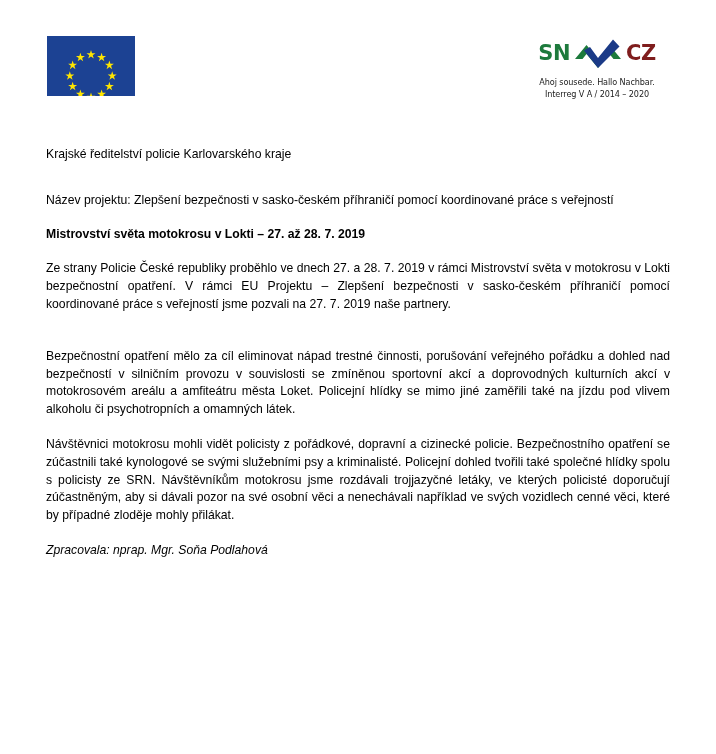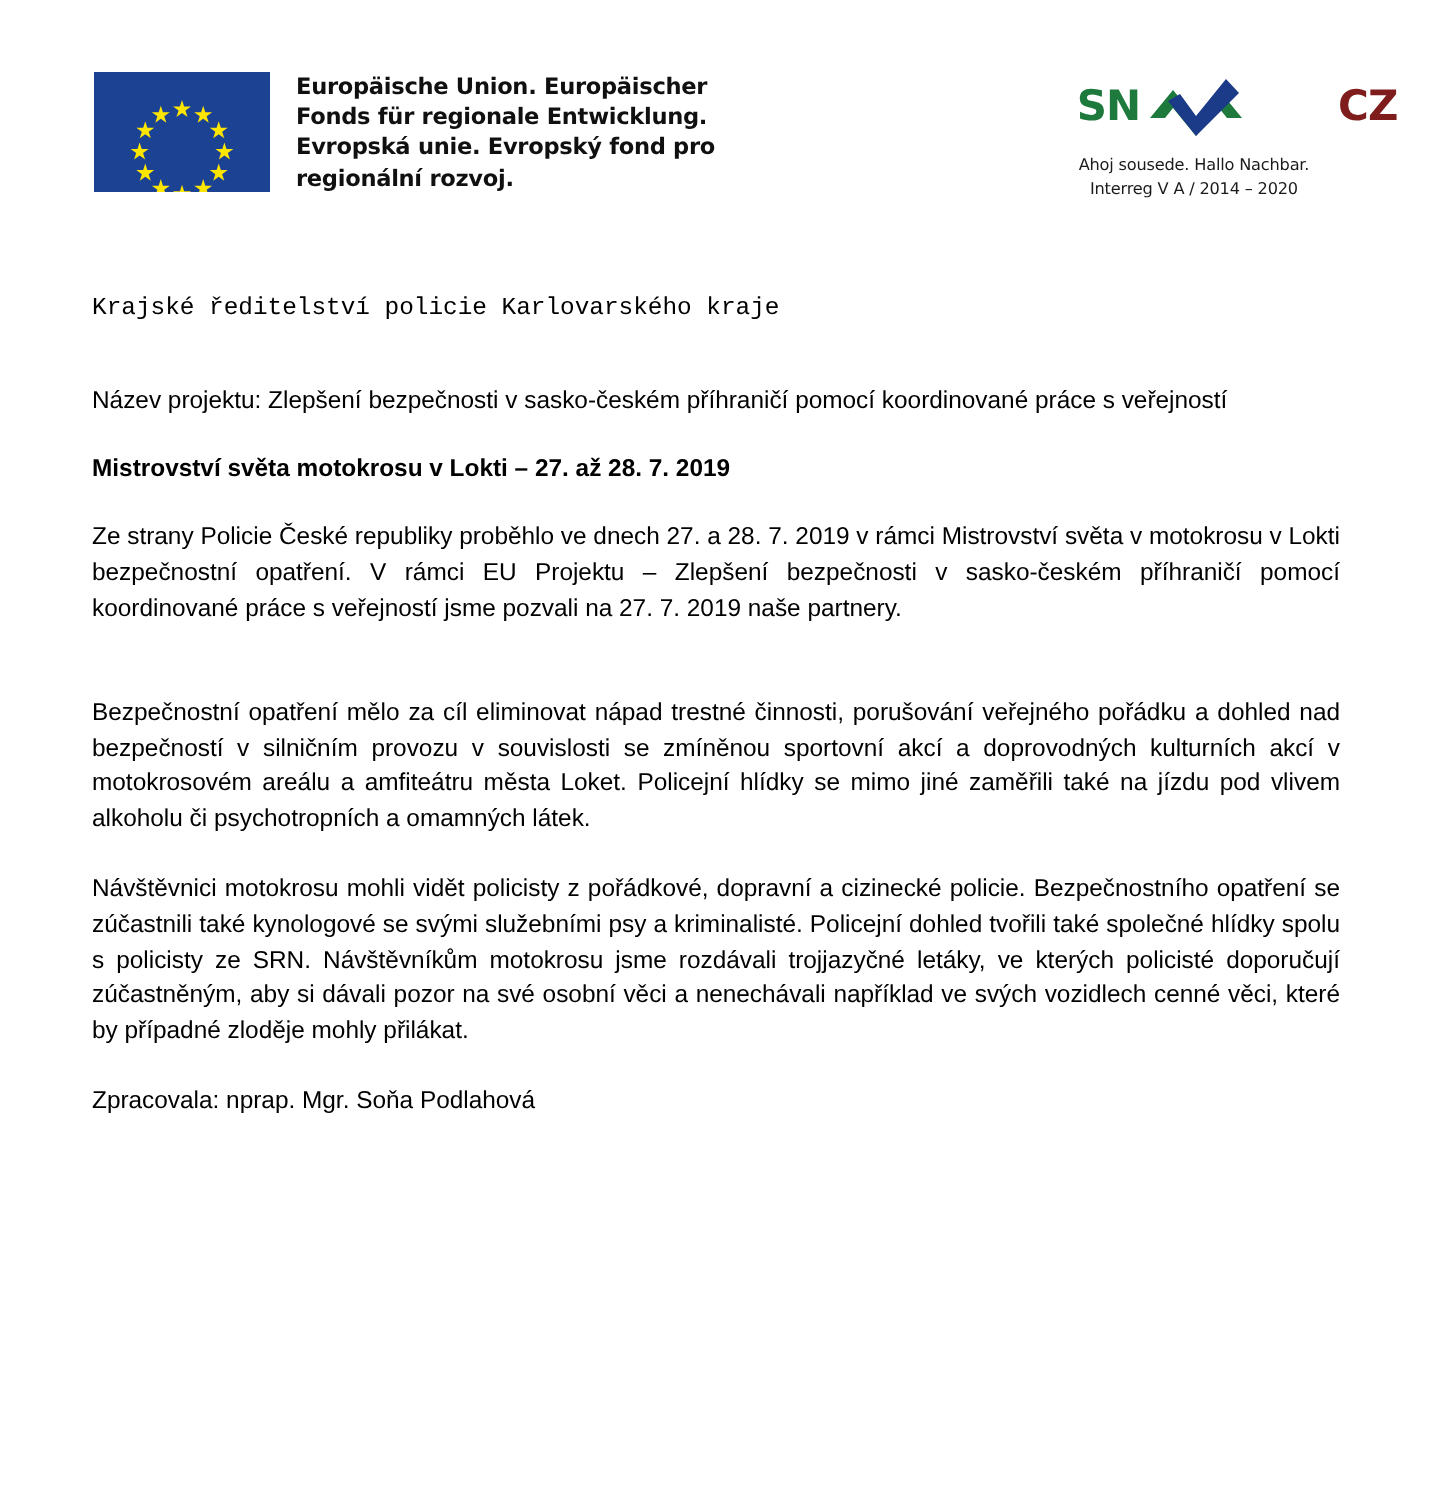--- a/index.html
+++ b/index.html
@@ -67,21 +67,20 @@
     height: 34px;
     display: flex;
     align-items: center;
     justify-content: center;
   }
   .sncz-sn, .sncz-cz {
     font-family: "DejaVu Sans", sans-serif;
     font-size: 21px;
     font-weight: bold;
     letter-spacing: -0.5px;
-    margin-left: 43px;
   }
   .sncz-sn { color: #1d7a3c; }
   .sncz-cz { color: #7f1d1d; }
   .sncz-arrows {
     width: 50px;
     height: 32px;
     margin: 0 3px;
     position: relative;
     flex: 0 0 auto;
   }
@@ -112,29 +111,29 @@
   }
   .para.left {
     text-align: left;
   }
   .para.heading {
     font-weight: bold;
     text-align: left;
     margin-bottom: 17px;
   }
 
-  .p-org        { margin-bottom: 28px; font-family: Liberation Mono, monospace; }
+  .p-org        { margin-bottom: 28px; }
   .p-name       { margin-bottom: 16px; }
   .p-number     { margin-bottom: 26px; }
   .p-heading    { margin-bottom: 20px; }
   .p-b1         { margin-bottom: 34px; }
   .p-b2         { margin-bottom: 17px; }
   .p-b3         { margin-bottom: 17px; }
   .p-b4         { margin-bottom: 17px; }
-  .p-author     { margin-bottom: 0; }
+  .p-author     { margin-bottom: 0; font-style: italic; }
 </style>
 </head>
 <body>
 
 <div class="page">
 
   <div class="header">
 
     <div class="eu-logo">
       <div class="eu-flag">
@@ -147,26 +146,20 @@
             <polygon points="62.36,45.8 63.42,49.06 66.85,49.06 64.07,51.07 65.14,54.33 62.36,52.32 59.58,54.33 60.65,51.07 57.87,49.06 61.3,49.06"></polygon>
             <polygon points="54.6,53.56 55.66,56.82 59.09,56.82 56.31,58.83 57.38,62.09 54.6,60.08 51.82,62.09 52.89,58.83 50.11,56.82 53.54,56.82"></polygon>
             <polygon points="44,56.4 45.06,59.66 48.49,59.66 45.71,61.67 46.78,64.93 44,62.92 41.22,64.93 42.29,61.67 39.51,59.66 42.94,59.66"></polygon>
             <polygon points="33.4,53.56 34.46,56.82 37.89,56.82 35.11,58.83 36.18,62.09 33.4,60.08 30.62,62.09 31.69,58.83 28.91,56.82 32.34,56.82"></polygon>
             <polygon points="25.64,45.8 26.7,49.06 30.13,49.06 27.35,51.07 28.42,54.33 25.64,52.32 22.86,54.33 23.93,51.07 21.15,49.06 24.58,49.06"></polygon>
             <polygon points="22.8,35.2 23.86,38.46 27.29,38.46 24.51,40.47 25.58,43.73 22.8,41.72 20.02,43.73 21.09,40.47 18.31,38.46 21.74,38.46"></polygon>
             <polygon points="25.64,24.6 26.7,27.86 30.13,27.86 27.35,29.87 28.42,33.13 25.64,31.12 22.86,33.13 23.93,29.87 21.15,27.86 24.58,27.86"></polygon>
             <polygon points="33.4,16.84 34.46,20.1 37.89,20.1 35.11,22.11 36.18,25.37 33.4,23.36 30.62,25.37 31.69,22.11 28.91,20.1 32.34,20.1"></polygon>
           </g>
         </svg>
-      </div>
-      <div class="eu-text">
-        <div>Europäische Union. Europäischer</div>
-        <div>Fonds für regionale Entwicklung.</div>
-        <div>Evropská unie. Evropský fond pro</div>
-        <div>regionální rozvoj.</div>
       </div>
     </div>
 
     <div class="sncz-logo">
       <div class="sncz-mark">
         <span class="sncz-sn">SN</span>
         <span class="sncz-arrows">
           <svg width="50" height="32" viewBox="0 0 50 32">
             <polygon points="2,22 13.5,8 25,22 36.5,8 48,22 40.5,22 36.5,17 25,31 13.5,17 9.5,22" fill="#1d7a3c"></polygon>
             <polygon points="17,10 25,21 40,2.5 46.5,9.5 25,31 11,13.5" fill="#1b3a87"></polygon>

